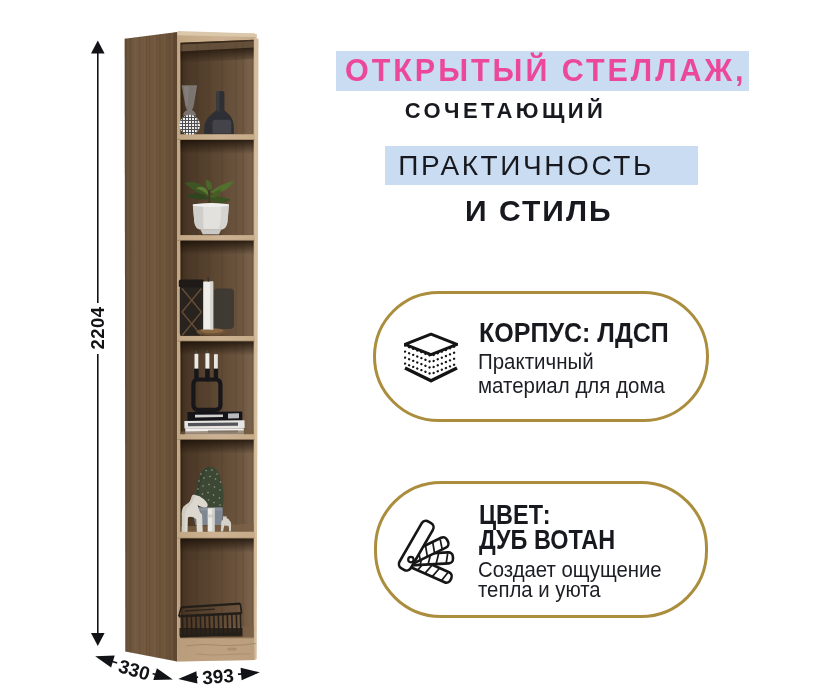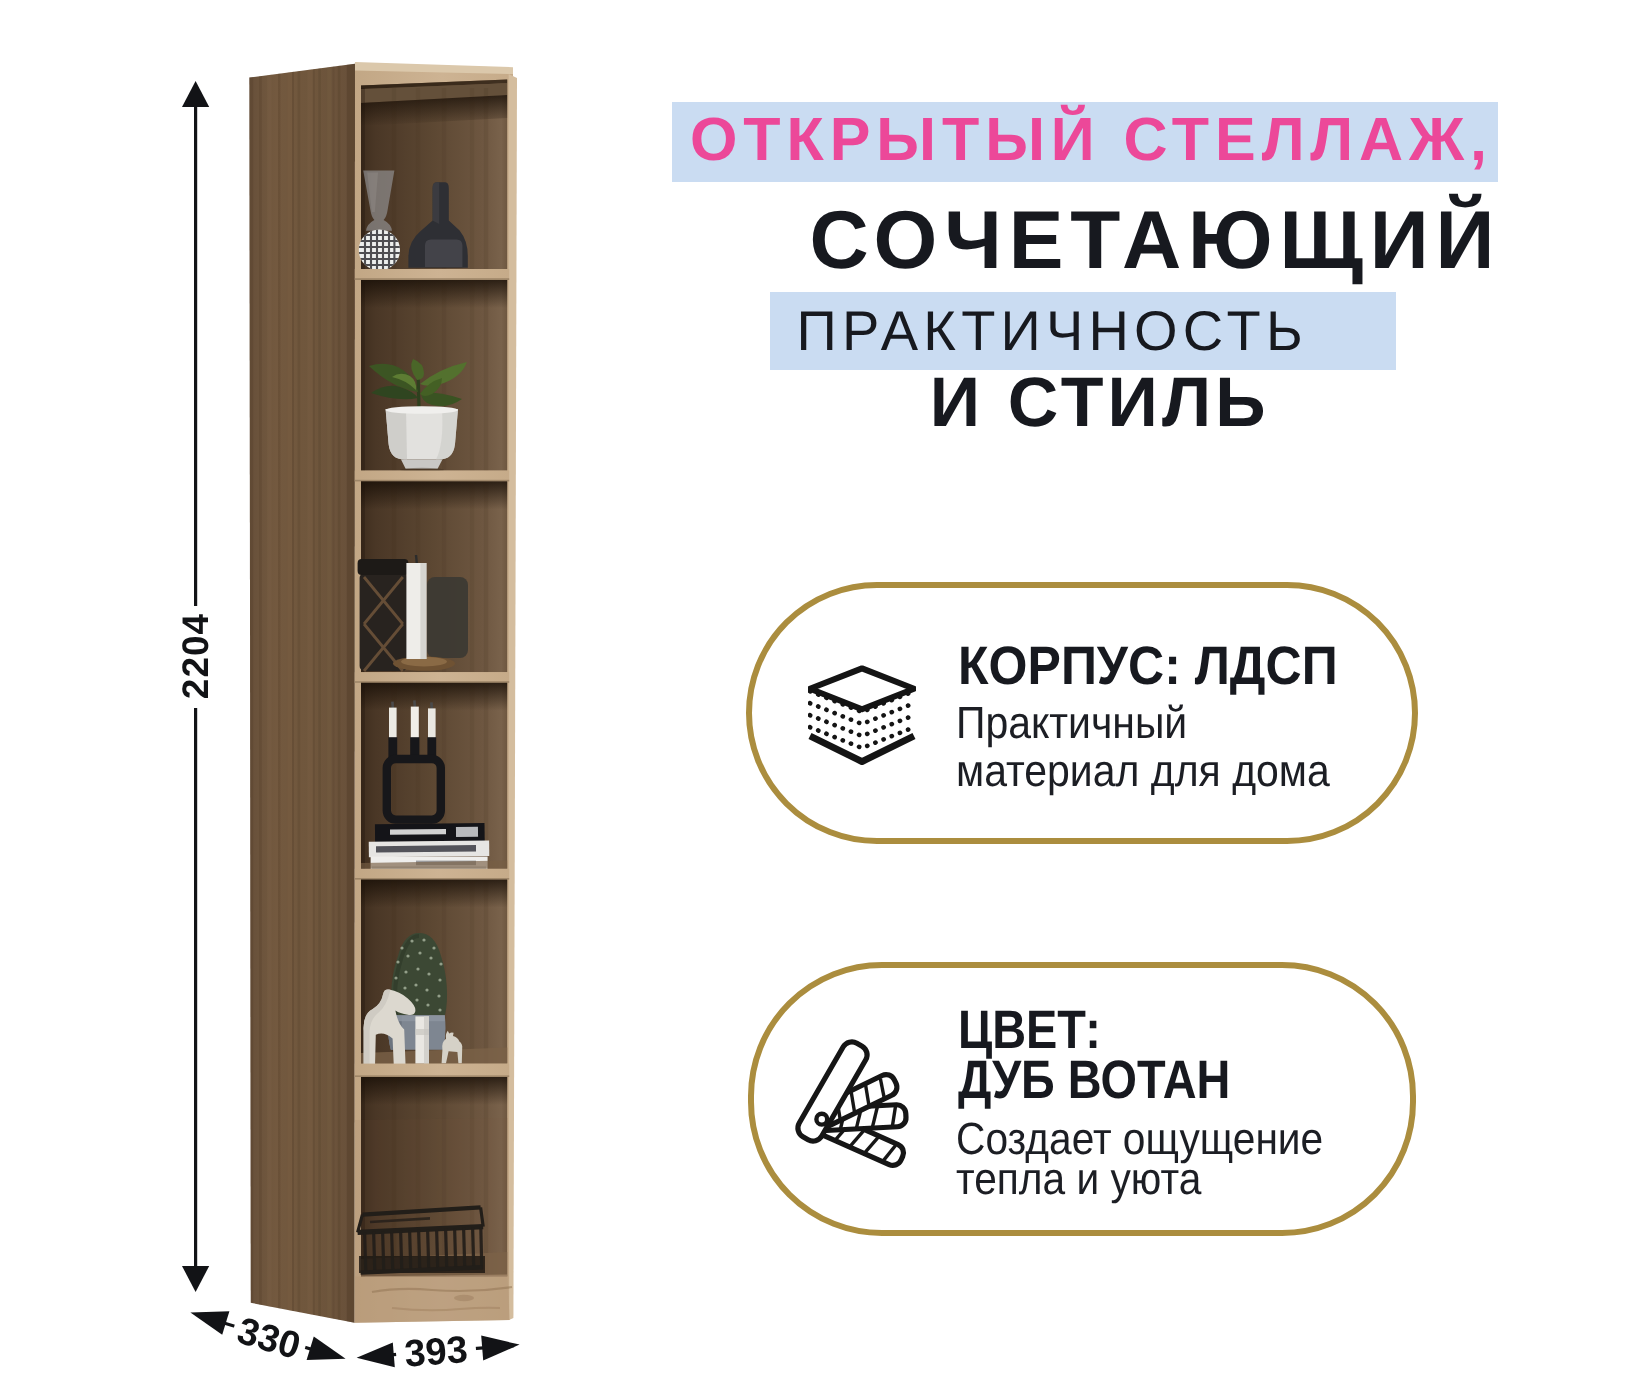--- a/index.html
+++ b/index.html
@@ -343,27 +343,27 @@
       <rect x="198" y="664" width="40" height="23" fill="#ffffff"></rect>
       <text x="218" y="676.7" font-size="19" font-weight="700" text-anchor="middle" dominant-baseline="central">393</text>
     </g>
   </g>
 </svg>
 
 <div class="abs hl" style="left:336px;top:51px;width:413px;height:40px;"></div>
 
 <div class="abs" id="l1" style="left:345px;top:55px;font-size:30.5px;line-height:1;font-weight:700;color:#ec4899;white-space:nowrap;letter-spacing:2.96px;">ОТКРЫТЫЙ СТЕЛЛАЖ,</div>
 
-<div class="abs" id="l2" style="left:404.8px;top:99.5px;font-size:41px;line-height:1;font-weight:700;color:#17191f;white-space:nowrap;letter-spacing:3.42px;">СОЧЕТАЮЩИЙ</div>
+<div class="abs" id="l2" style="left:404.8px;top:99.5px;font-size:22px;line-height:1;font-weight:700;color:#17191f;white-space:nowrap;letter-spacing:3.42px;">СОЧЕТАЮЩИЙ</div>
 
 <div class="abs hl" style="left:385px;top:146px;width:313px;height:39px;"></div>
 
 <div class="abs" id="l3" style="left:398.3px;top:152px;font-size:28px;line-height:1;font-weight:400;color:#17191f;white-space:nowrap;letter-spacing:2.59px;">ПРАКТИЧНОСТЬ</div>
 
-<div class="abs" id="l4" style="left:464.9px;top:184px;font-size:35px;line-height:1;font-weight:700;color:#17191f;white-space:nowrap;letter-spacing:2.06px;">И СТИЛЬ</div>
+<div class="abs" id="l4" style="left:464.9px;top:196px;font-size:30px;line-height:1;font-weight:700;color:#17191f;white-space:nowrap;letter-spacing:2.06px;">И СТИЛЬ</div>
 
 <div class="abs" style="left:373px;top:291px;width:336px;height:131px;border:3px solid #ab8d3e;border-radius:65.5px;box-sizing:border-box;"></div>
 
 <svg class="abs" style="left:404px;top:332px" width="54" height="52" viewBox="0 0 54 52">
   <polygon points="27,2.2 53,12.4 27,22.6 1,12.4" fill="none" stroke="#141414" stroke-width="3" stroke-linejoin="round"></polygon>
   <g fill="none" stroke="#141414" stroke-width="2.3" stroke-dasharray="0.1 4.3" stroke-linecap="round">
     <polyline points="1,13.6 27,24 53,13.6"></polyline>
     <polyline points="1,19.6 27,30 53,19.6"></polyline>
     <polyline points="1,25.6 27,36 53,25.6"></polyline>
     <polyline points="1,31.6 27,42 53,31.6"></polyline>

